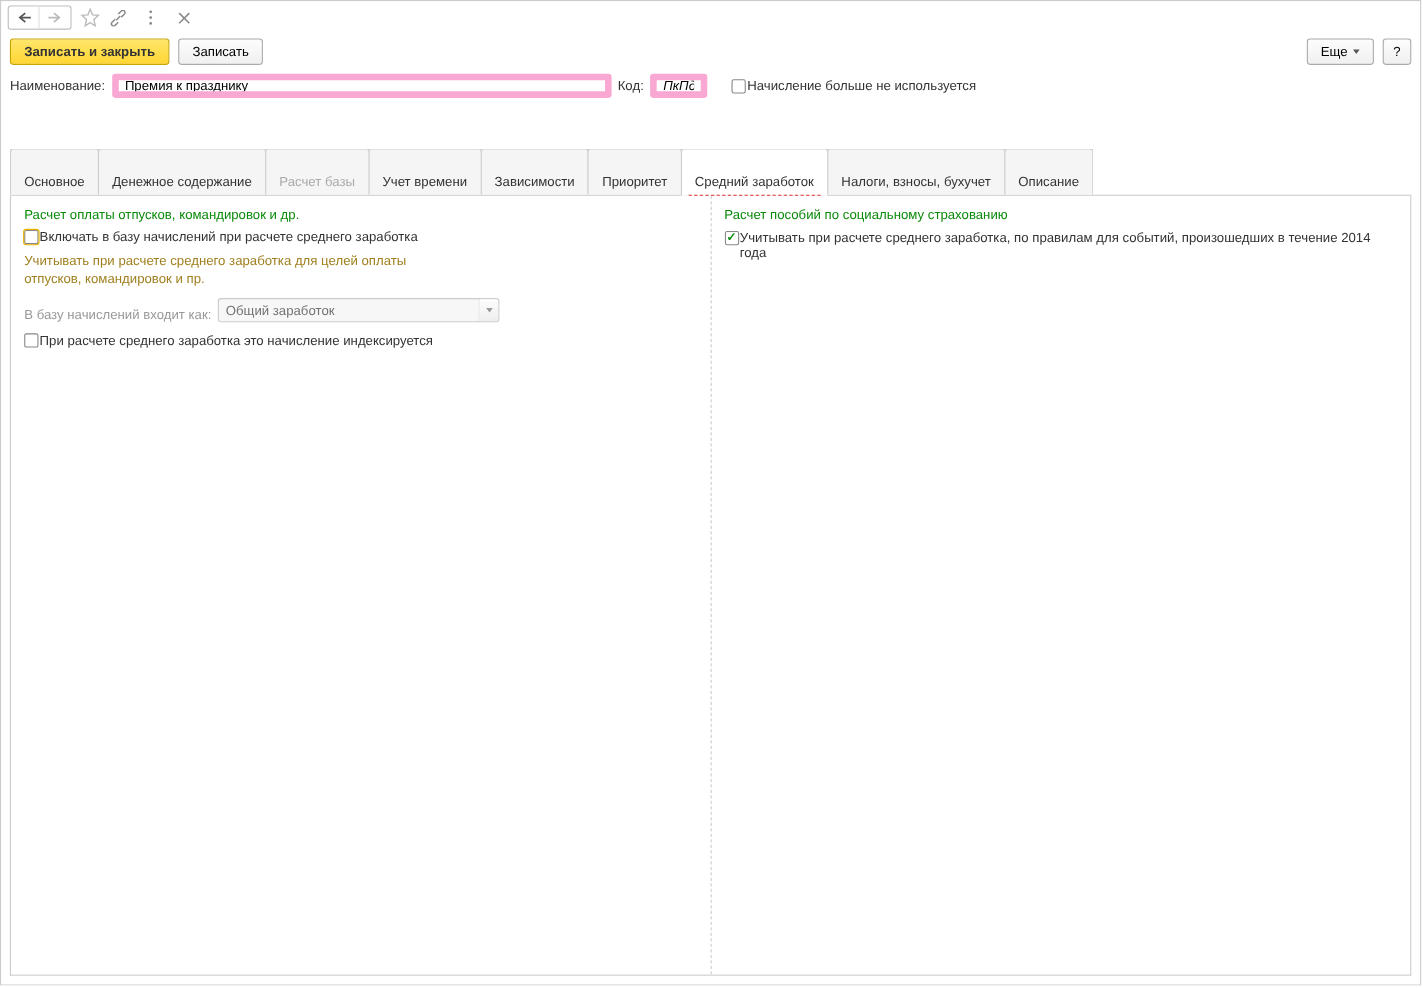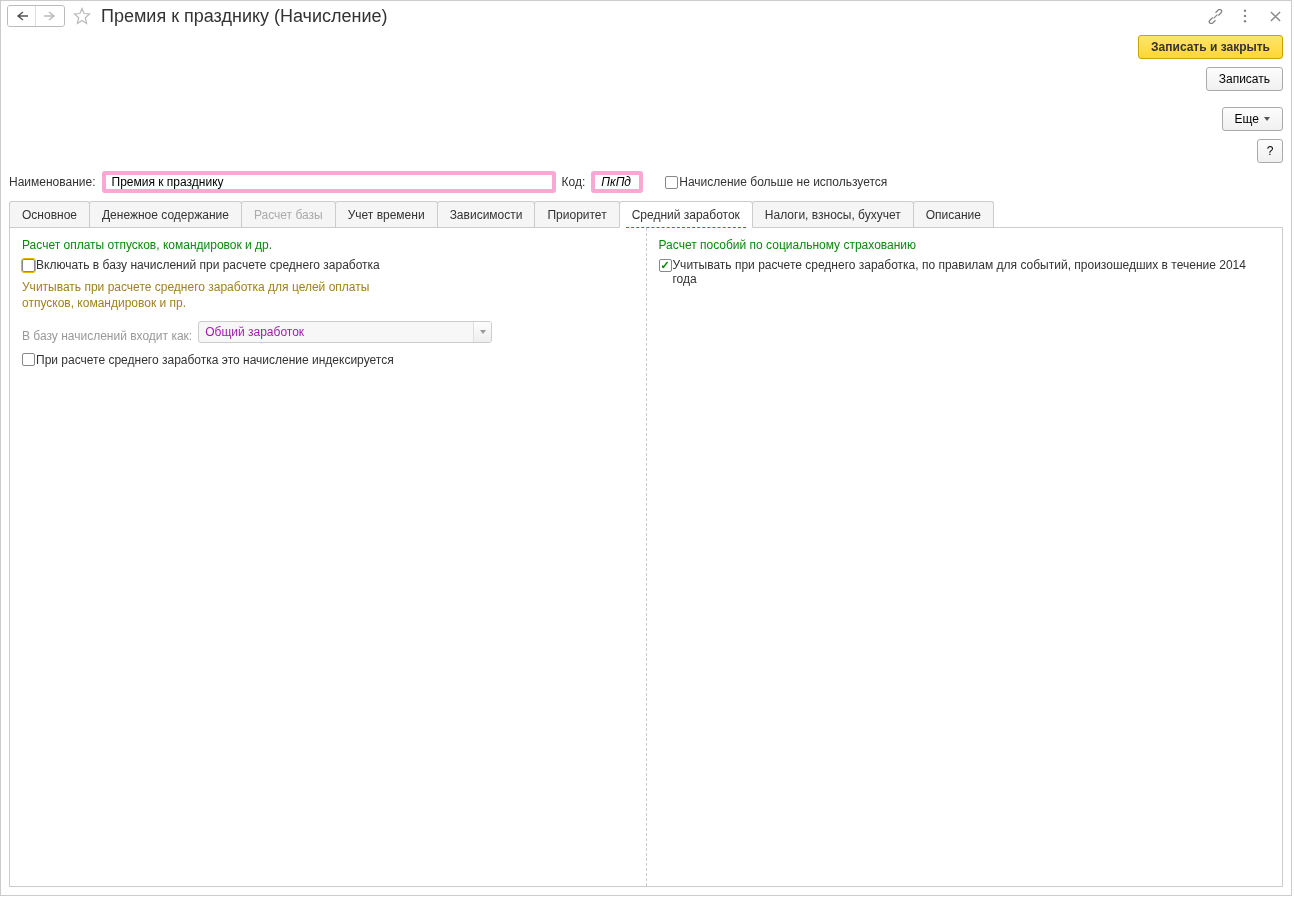--- a/index.html
+++ b/index.html
@@ -61,24 +61,23 @@
     gap: 14px;
   }
   .title-action {
     width: 16px; height: 16px;
     display: flex; align-items: center; justify-content: center;
     cursor: pointer;
     color: #888;
   }
   .toolbar {
     display: flex;
-    align-items: flex-end;
+    align-items: flex-start;
     padding: 2px 8px 8px 8px;
     gap: 8px;
-    flex-direction: column;
   }
   .btn {
     height: 24px;
     padding: 0 12px;
     border: 1px solid #aaa;
     border-radius: 3px;
     background: linear-gradient(#fdfdfd, #f0f0f0);
     cursor: pointer;
     font-size: 12px;
     display: inline-flex;
@@ -106,21 +105,21 @@
   }
   .form-row {
     display: flex;
     align-items: center;
     padding: 0 8px 8px 8px;
     gap: 6px;
   }
   .form-label { color: #333; }
   .text-input {
     height: 22px;
-    border: 4px solid #f9a8d4;
+    border: 6px solid #f9a8d4;
     border-radius: 3px;
     padding: 0 6px;
     font-size: 12px;
     background: #fff;
   }
   .text-input.name { width: 454px; }
   .text-input.code { width: 52px; font-style: italic; }
   .checkbox-wrap {
     display: inline-flex;
     align-items: center;
@@ -147,30 +146,31 @@
   .checkbox.highlight {
     outline: 1px solid #e9b400;
     outline-offset: 0px;
   }
   .tabs {
     display: flex;
     margin: 0 8px;
     border-bottom: 1px solid #ccc;
   }
   .tab {
-    padding: 6px 12px 5px 12px;
+    padding: 22px 12px 5px 12px;
     border: 1px solid #ccc;
     border-bottom: none;
     background: #f5f5f5;
     margin-right: -1px;
     cursor: pointer;
     border-radius: 3px 3px 0 0;
     position: relative;
     font-size: 12px;
     color: #333;
+    margin-top: 38px;
   }
   .tab.disabled { color: #aaa; }
   .tab.active {
     background: #fff;
     z-index: 2;
     border-bottom: 1px solid #fff;
     margin-bottom: -1px;
   }
   .tab.active::after {
     content: "";
@@ -209,27 +209,27 @@
     gap: 6px;
   }
   .field-row .disabled-label { color: #999; }
   .select-wrap {
     position: relative;
     display: inline-flex;
     align-items: center;
   }
   .select-input {
     height: 22px;
-    width: 294px;
+    width: 256px;
     border: 1px solid #ccc;
     border-radius: 3px;
     padding: 0 24px 0 6px;
     font-size: 12px;
     background: #f7f7f7;
-    color: #a21caf;
+    color: #737373;
   }
   .select-arrow {
     position: absolute;
     right: 1px; top: 1px; bottom: 1px;
     width: 18px;
     display: flex;
     align-items: center;
     justify-content: center;
     background: linear-gradient(#fdfdfd,#eee);
     border-left: 1px solid #ddd;
@@ -263,21 +263,20 @@
         <svg viewBox="0 0 14 12">
             <path d="M6 2 L11 6 L6 10 M11 6 H1" stroke="#555" stroke-width="1.5" fill="none"></path>
           </svg>
       </div>
     </div>
     <div class="star-icon">
       <svg viewBox="0 0 24 24">
           <path d="M12 3 L14.5 9 L21 9.5 L16 14 L17.5 21 L12 17.5 L6.5 21 L8 14 L3 9.5 L9.5 9 Z" fill="none" stroke="#bbb" stroke-width="1.5"></path>
         </svg>
     </div>
-    <div class="window-title">Премия к празднику (Начисление)</div>
     <div class="title-actions">
       <div class="title-action">
         <svg viewBox="0 0 16 16" width="15" height="15">
             <path d="M6 10 L10 6 M8 4 l3-3 a2 2 0 0 1 3 3 l-3 3 M8 12 l-3 3 a2 2 0 0 1-3-3 l3-3" stroke="#888" stroke-width="1.4" fill="none"></path>
           </svg>
       </div>
       <div class="title-action">
         <svg viewBox="0 0 4 16" width="4" height="14">
             <circle cx="2" cy="2" r="1.4" fill="#888"></circle>
             <circle cx="2" cy="8" r="1.4" fill="#888"></circle>

